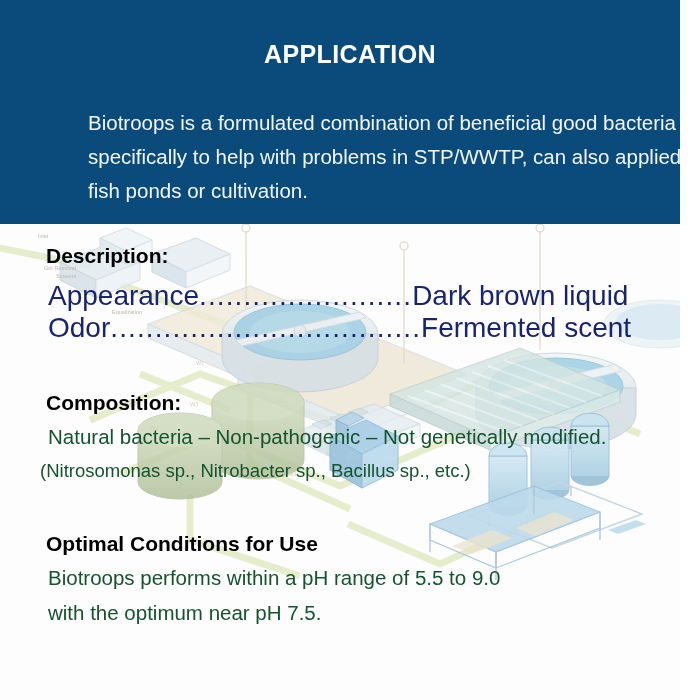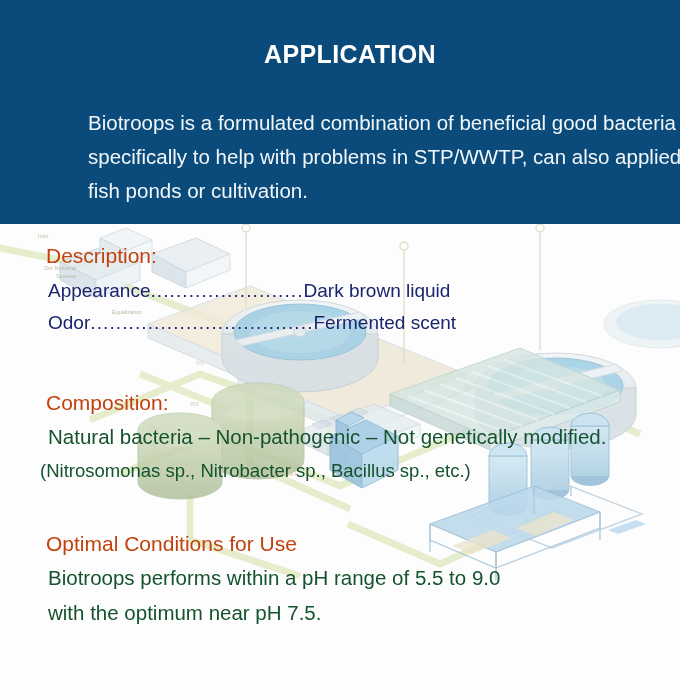--- a/index.html
+++ b/index.html
@@ -47,35 +47,35 @@
     pointer-events:none;
   }
   .illus svg{display:block;}
 
   
   .content{
     position:absolute;left:0;top:224px;width:700px;height:476px;
   }
   .h-sec{
     position:absolute;
-    color:#c2410c;
-    font-weight:normal;
+    color:#000000;
+    font-weight:bold;
     font-size:21px;
     white-space:nowrap;
     text-align:right;
   }
   .p-line{
     position:absolute;
     color:#14532d;
     font-size:20.5px;
     white-space:nowrap;
   }
   .p-line.sm{font-size:18.5px;}
 
-  .row{position:absolute;white-space:nowrap;color:#18256e;font-size:19px;}
+  .row{position:absolute;white-space:nowrap;color:#18256e;font-size:28px;}
   .leader{letter-spacing:1.1px;}
 </style>
 </head>
 <body>
 
 <div class="slide">
 
   <div class="banner">
     <div class="banner-title">APPLICATION</div>
     <div class="banner-body">Biotroops is a formulated combination of beneficial good bacteria specifically to help with problems in STP/WWTP, can also applied to fish ponds or cultivation.</div>

